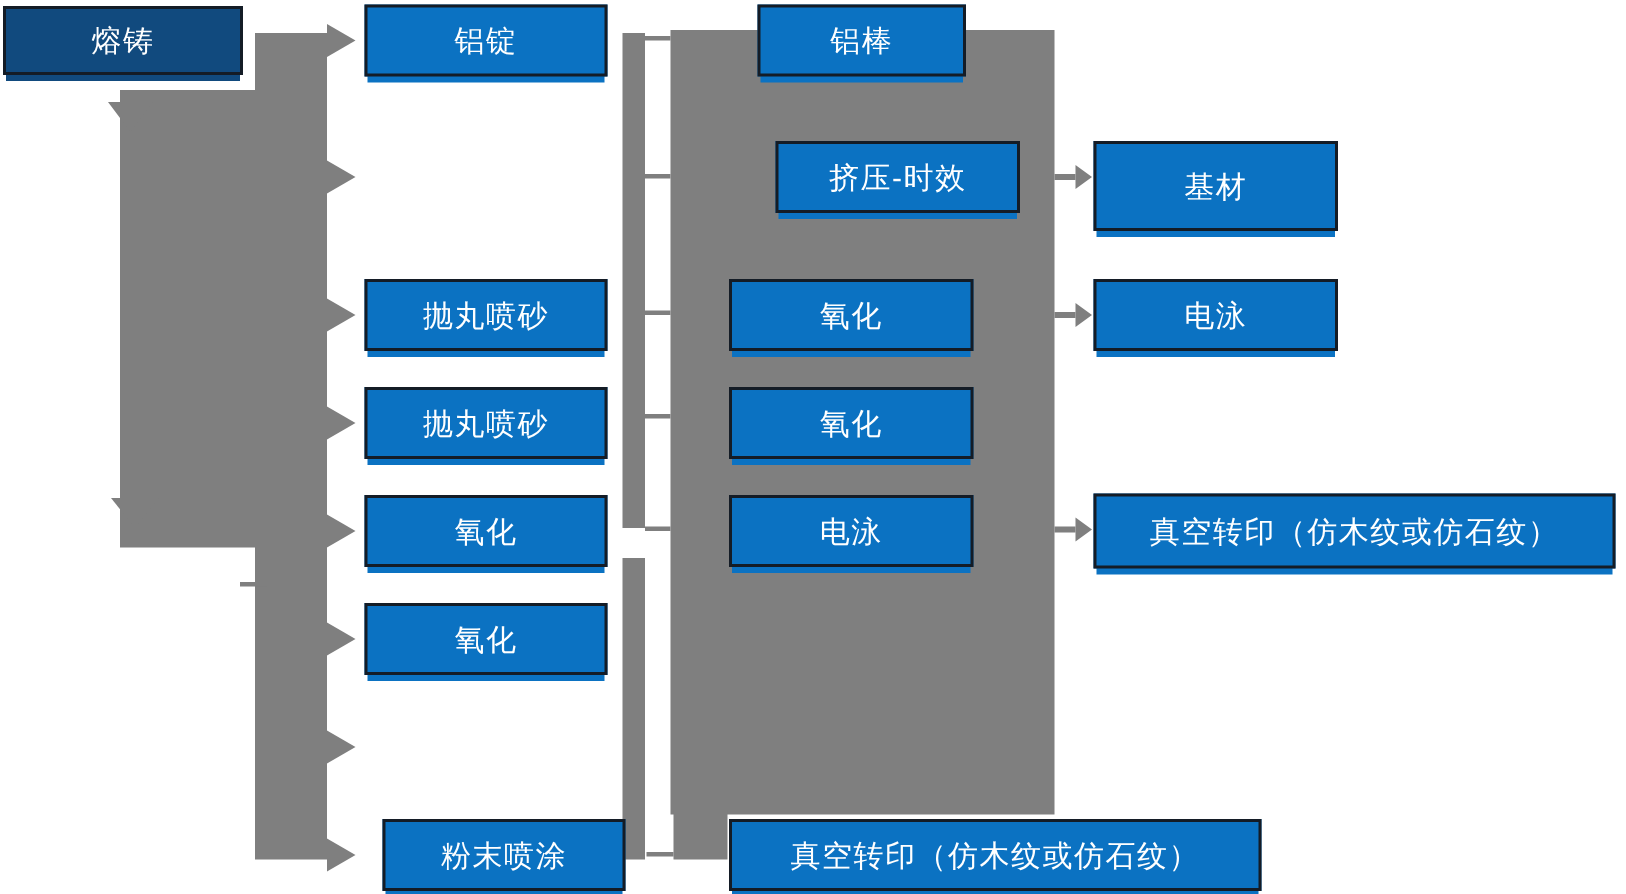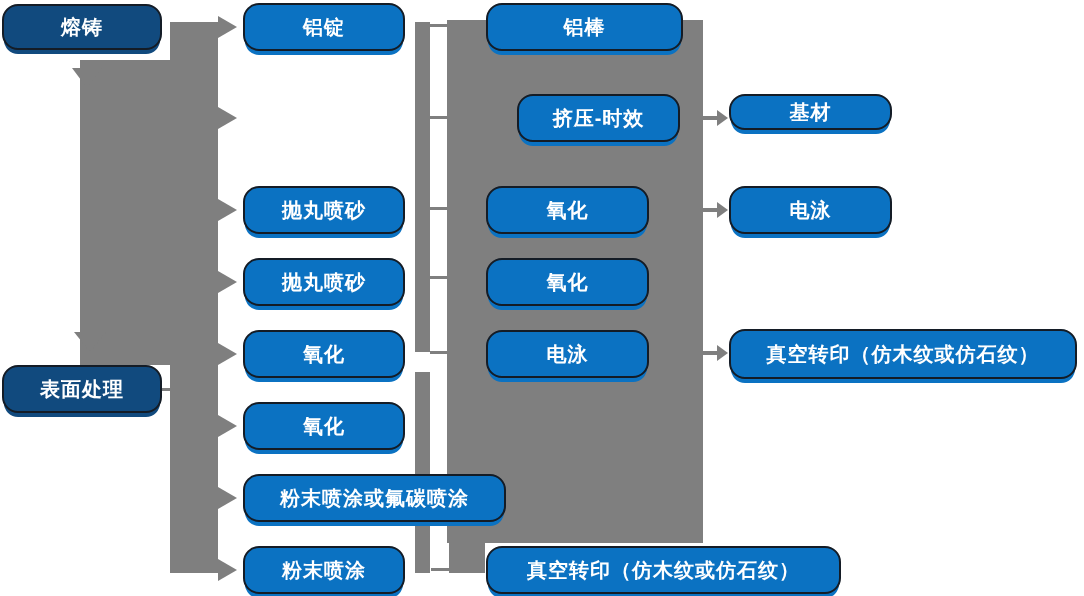--- a/index.html
+++ b/index.html
@@ -29,23 +29,23 @@
     border-style:solid;border-color:transparent;
     border-top-color:var(--gray);
     border-bottom-width:0;
   }
   .node{
     position:absolute;z-index:2;
     box-sizing:border-box;
     display:flex;align-items:center;justify-content:center;
     background:var(--blue);
     border:2px solid var(--border);
-    border-radius:16px;
+    border-radius:0;
     color:var(--text);
-    font-size:20px;font-weight:bold;
+    font-size:20px;font-weight:normal;
     letter-spacing:1px;
     white-space:nowrap;
     box-shadow:0 6px 0 -2px var(--blue);
   }
   .node.dark{
     background:var(--dark-blue);
     box-shadow:0 6px 0 -2px var(--dark-blue);
   }
 </style>
 </head>
@@ -75,30 +75,28 @@
     <div class="arrow-right" style="left: 218px; top: 343px; border-left-width: 19px; border-top-width: 11px; border-bottom-width: 11px;"></div>
     <div class="arrow-right" style="left: 218px; top: 415px; border-left-width: 19px; border-top-width: 11px; border-bottom-width: 11px;"></div>
     <div class="arrow-right" style="left: 218px; top: 487px; border-left-width: 19px; border-top-width: 11px; border-bottom-width: 11px;"></div>
     <div class="arrow-right" style="left: 218px; top: 559px; border-left-width: 19px; border-top-width: 11px; border-bottom-width: 11px;"></div>
     <div class="arrow-right" style="left: 717px; top: 110px; border-left-width: 11px; border-top-width: 8px; border-bottom-width: 8px;"></div>
     <div class="arrow-right" style="left: 717px; top: 202px; border-left-width: 11px; border-top-width: 8px; border-bottom-width: 8px;"></div>
     <div class="arrow-right" style="left: 717px; top: 345px; border-left-width: 11px; border-top-width: 8px; border-bottom-width: 8px;"></div>
     <div class="arrow-down" style="left: 72px; top: 68px; border-top-width: 20px; border-left-width: 15px; border-right-width: 15px;"></div>
     <div class="arrow-down" style="left: 74px; top: 332px; border-top-width: 20px; border-left-width: 16px; border-right-width: 16px;"></div>
     <div class="node dark" style="left: 2px; top: 4px; width: 160px; height: 46px;">熔铸</div>
-    <div class="node dark" style="left: 2px; top: 365px; width: 160px; height: 48px;">表面处理</div>
     <div class="node" style="left: 243px; top: 3px; width: 162px; height: 48px;">铝锭</div>
     <div class="node" style="left: 243px; top: 186px; width: 162px; height: 48px;">抛丸喷砂</div>
     <div class="node" style="left: 243px; top: 258px; width: 162px; height: 48px;">抛丸喷砂</div>
     <div class="node" style="left: 243px; top: 330px; width: 162px; height: 48px;">氧化</div>
     <div class="node" style="left: 243px; top: 402px; width: 162px; height: 48px;">氧化</div>
-    <div class="node" style="left: 243px; top: 474px; width: 263px; height: 48px;">粉末喷涂或氟碳喷涂</div>
-    <div class="node" style="left: 243px; top: 546px; width: 162px; height: 48px;">粉末喷涂</div>
-    <div class="node" style="left: 486px; top: 3px; width: 197px; height: 48px;">铝棒</div>
+    <div class="node" style="left: 255px; top: 546px; width: 162px; height: 48px;">粉末喷涂</div>
+    <div class="node" style="left: 505px; top: 3px; width: 139px; height: 48px;">铝棒</div>
     <div class="node" style="left: 486px; top: 94px; width: 163px; height: 48px; margin-left: 31px;">挤压-时效</div>
     <div class="node" style="left: 486px; top: 186px; width: 163px; height: 48px;">氧化</div>
     <div class="node" style="left: 486px; top: 258px; width: 163px; height: 48px;">氧化</div>
     <div class="node" style="left: 486px; top: 330px; width: 163px; height: 48px;">电泳</div>
     <div class="node" style="left: 486px; top: 546px; width: 355px; height: 48px;">真空转印（仿木纹或仿石纹）</div>
-    <div class="node" style="left: 729px; top: 94px; width: 163px; height: 36px;">基材</div>
+    <div class="node" style="left: 729px; top: 94px; width: 163px; height: 60px;">基材</div>
     <div class="node" style="left: 729px; top: 186px; width: 163px; height: 48px;">电泳</div>
     <div class="node" style="left: 729px; top: 329px; width: 348px; height: 50px;">真空转印（仿木纹或仿石纹）</div>
   </div>
 
 </body></html>

